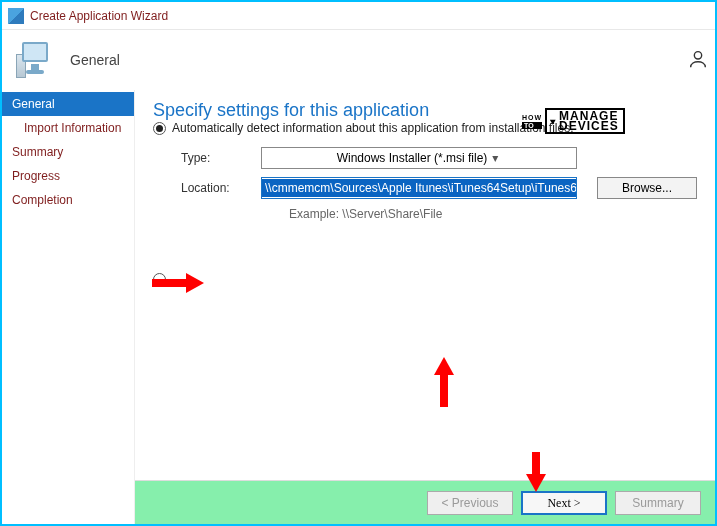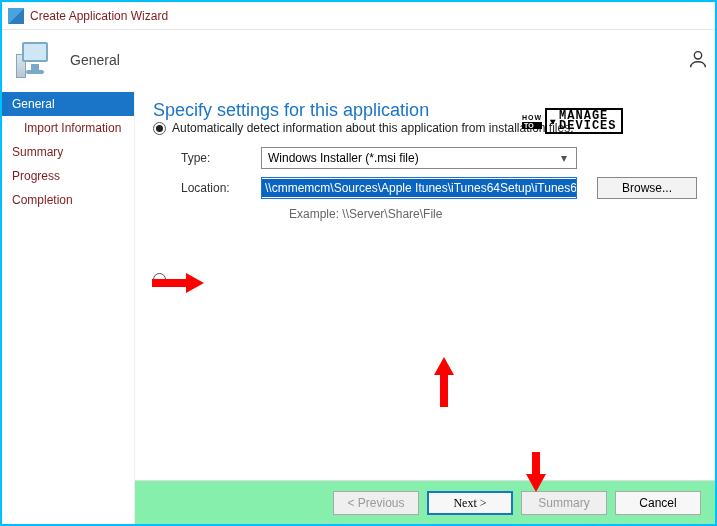--- a/index.html
+++ b/index.html
@@ -129,21 +129,21 @@
     margin-bottom: 8px;
   }
   .form-row .lbl { width: 80px; color: #333; }
   .select {
     flex: 0 0 316px;
     height: 22px;
     border: 1px solid #888;
     background: #fff;
     display: flex;
     align-items: center;
-    justify-content: space-between;
+    justify-content: center;
     padding: 0 4px 0 6px;
     font-size: 12px;
   }
   .select .chev {
     width: 16px; text-align: center; color:#555;
   }
   .input-loc {
     flex: 0 0 316px;
     height: 22px;
     border: 1px solid #1a74c7;
@@ -224,21 +224,21 @@
   .logo-overlay .to {
     display:inline-block; background:#000; color:#fff;
     font-size:7px; font-weight:700; padding:0 2px; margin-top:1px;
   }
   .logo-overlay .md {
     border: 2px solid #000;
     font-weight: 900;
     font-size: 12px;
     letter-spacing: 1px;
     padding: 1px 4px;
-    display:flex; align-items:center; gap:3px;font-family:Liberation Mono, monospace;
+    display:flex; align-items:center; gap:3px;
   }
   .logo-overlay .cursor {
     width:0;height:0;
     border-left:5px solid #000;
     border-top:3px solid transparent;
     border-bottom:3px solid transparent;
     transform: rotate(-30deg);
   }
   .logo-wrap { display:flex; align-items:center; gap:3px; }
   .logo-col { display:flex; flex-direction:column; }
@@ -309,21 +309,20 @@
     </div>
 
     <div class="radio-row second">
       <div class="radio"></div>
     </div>
 
     <div class="footer">
       <div class="btn disabled"><span>&lt; Previous</span></div>
       <div class="btn primary"><span>Next &gt;</span></div>
       <div class="btn disabled"><span>Summary</span></div>
-      <div class="btn"><span>Cancel</span></div>
     </div>
   </div>
 </div>
 
 <div class="logo-overlay">
   <div class="logo-wrap">
     <div class="logo-col">
       <span class="how">HOW</span>
       <span class="to">TO</span>
     </div>

